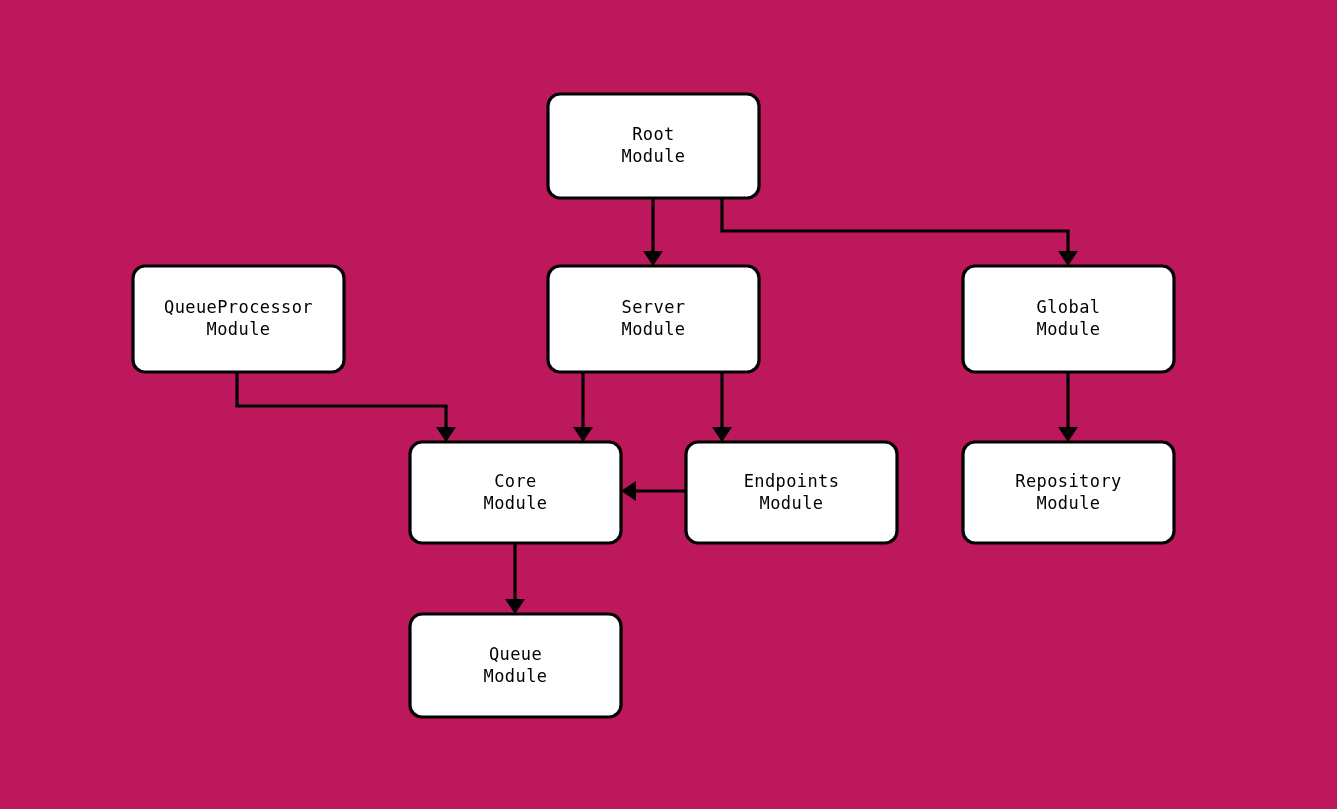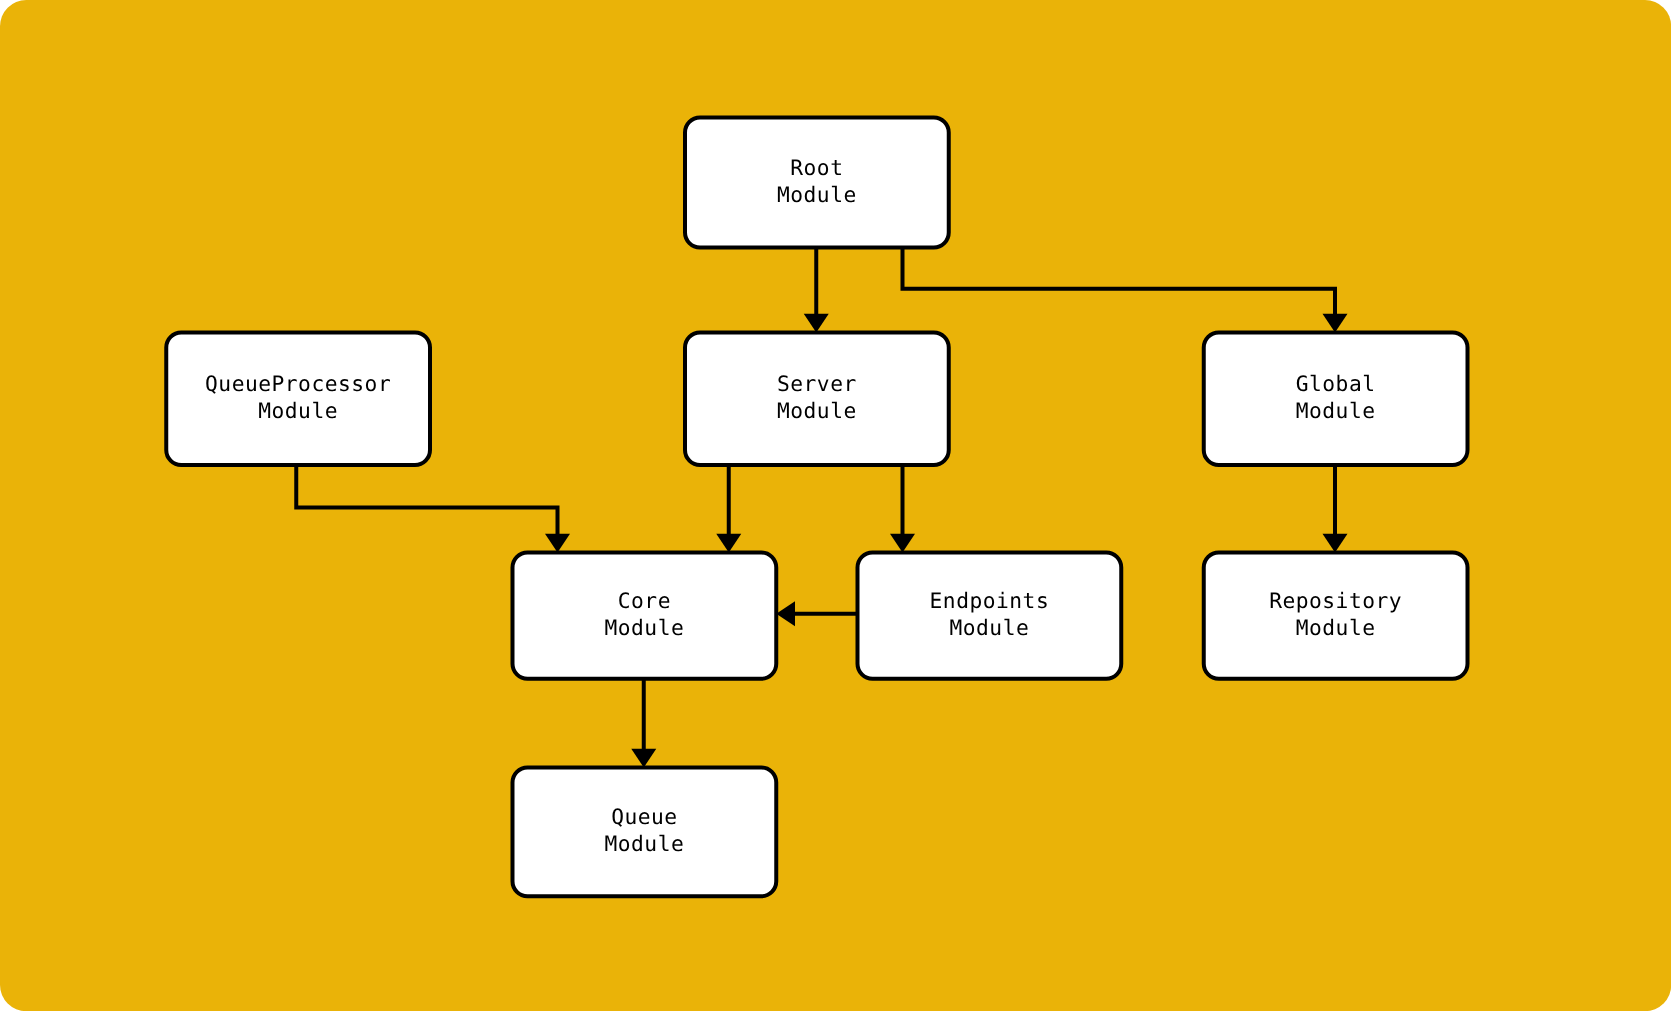--- a/index.html
+++ b/index.html
@@ -11,22 +11,21 @@
   body {
     width: 1337px;
     height: 809px;
     overflow: hidden;
     font-family: "DejaVu Sans Mono", "Liberation Mono", monospace;
   }
   #diagram-root {
     position: relative;
     width: 1337px;
     height: 809px;
-    background: #eab308;
-    border-radius: 21px;
+    background: #be185d;
   }
   svg#diagram-canvas {
     display: block;
     width: 1337px;
     height: 809px;
   }
   .node-box {
     fill: #ffffff;
     stroke: #000000;
     stroke-width: 3.2;

